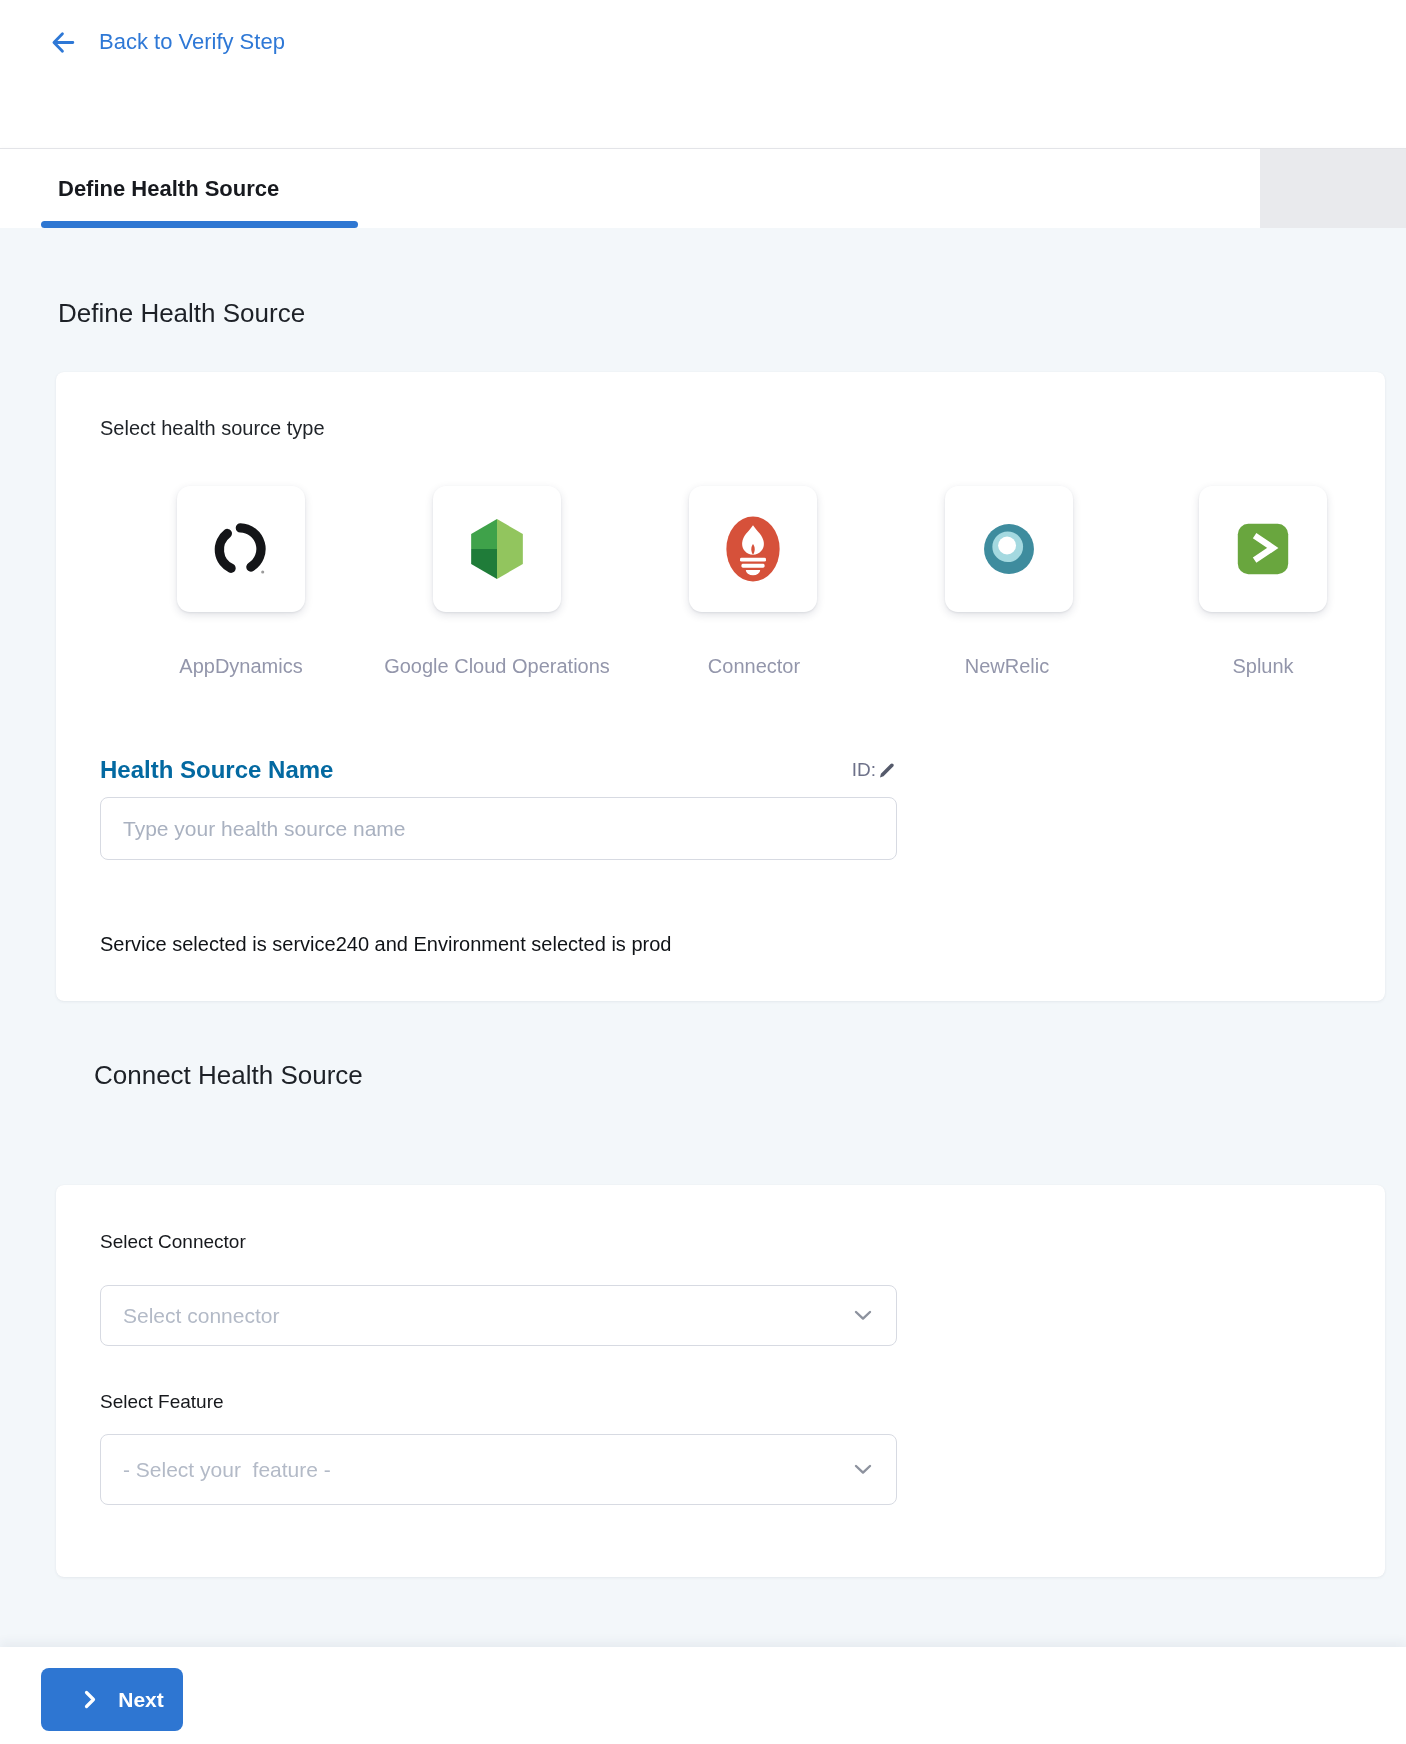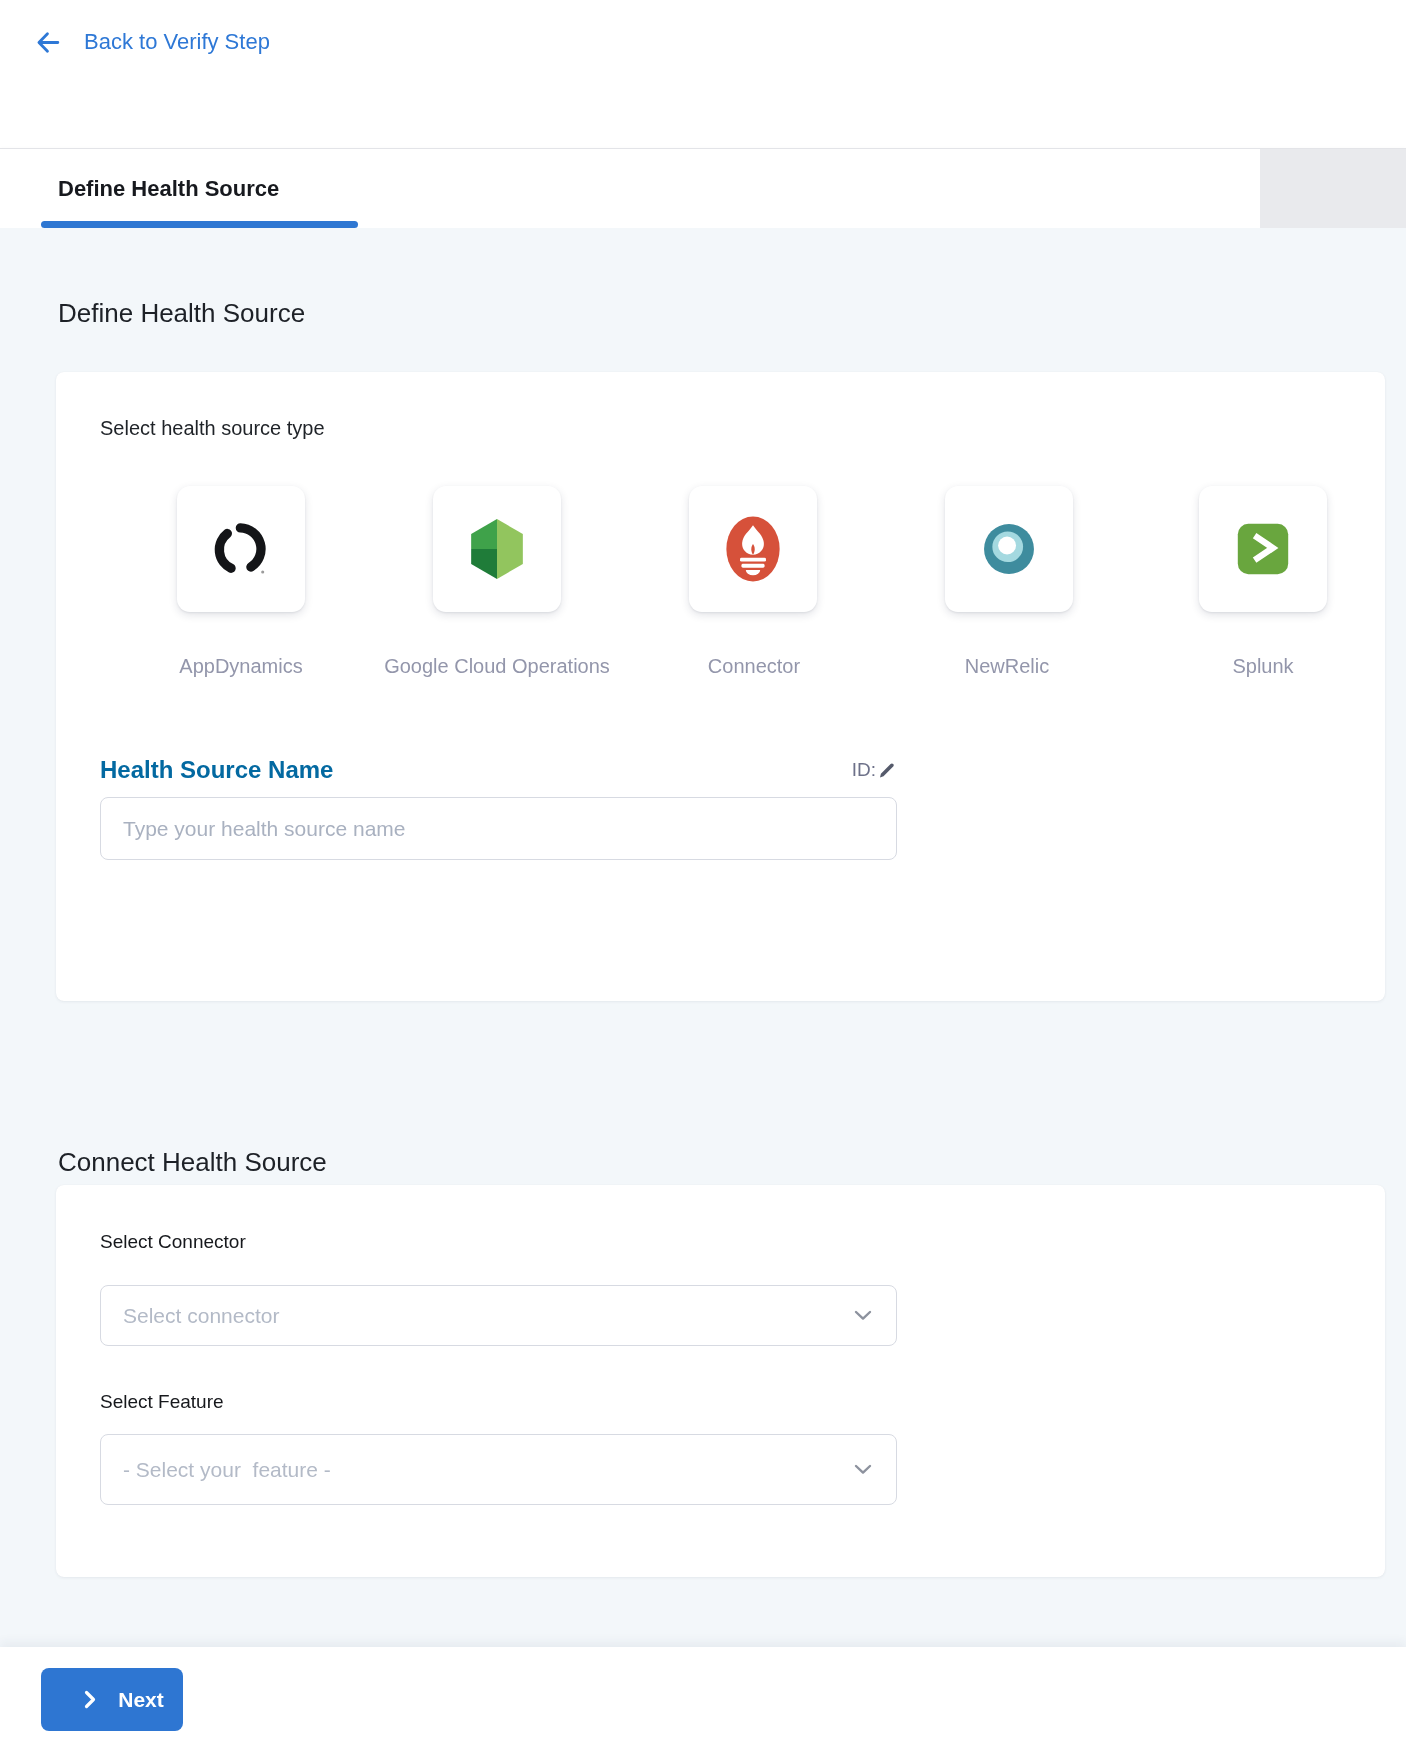--- a/index.html
+++ b/index.html
@@ -1,37 +1,37 @@
 <!DOCTYPE html>
 <html><head>
 <meta charset="utf-8">
 <style>
   * { margin:0; padding:0; box-sizing:border-box; }
   html,body { width:1406px; height:1744px; background:#fff; font-family:"Liberation Sans","DejaVu Sans",sans-serif; overflow:hidden; }
   .stage { position:relative; width:1406px; height:1744px; background:#fff; }
 
   
   .header { position:absolute; left:0; top:0; width:1406px; height:148px; background:#fff; }
-  .back-row { position:absolute; left:35px; top:26px; height:32px; display:flex; align-items:center; gap:22px; cursor:pointer; }
+  .back-row { position:absolute; left:50px; top:26px; height:32px; display:flex; align-items:center; gap:22px; cursor:pointer; }
   .back-link { color:#2e78d6; font-size:22px; font-weight:500; }
   .page-title { position:absolute; left:33px; top:76px; font-size:31px; font-weight:700; color:#15171c; letter-spacing:-0.2px; }
 
   
   .tabbar { position:absolute; left:0; top:148px; width:1406px; height:80px; background:#fff; border-top:1px solid #e3e4e8; box-shadow:0 3px 6px rgba(40,55,80,.08); }
   .tab { position:absolute; top:0; height:80px; display:flex; align-items:center; font-size:22px; cursor:pointer; }
   .tab-define { left:58px; color:#17191e; font-weight:700; }
   .tab-customize { left:391px; color:#95979f; font-weight:400; }
   .tab-underline { position:absolute; left:41px; bottom:0; width:317px; height:7px; background:#2e77d2; border-radius:4px; }
   .tabbar-right-strip { position:absolute; right:0; top:0; width:146px; height:80px; background:#e9eaed; }
 
   
   .content { position:absolute; left:0; top:228px; width:1406px; height:1419px; background:#f3f7fa; }
   .section-heading { position:absolute; left:58px; font-size:26px; font-weight:400; color:#1d2127; }
   .heading-define { top:70px; }
-  .heading-connect { top:919px; }
+  .heading-connect { top:832px;margin-left:36px; }
 
   .card { position:absolute; left:56px; width:1329px; background:#fff; border-radius:8px; box-shadow:0 1px 3px rgba(40,60,90,.07), 0 0 1px rgba(0,0,0,.05); }
   .card-define { top:144px; height:629px; }
   .card-connect { top:957px; height:392px; }
 
   .select-type-label { position:absolute; left:44px; top:45px; font-size:20px; color:#1f2328; }
 
   .tile { position:absolute; top:114px; width:128px; height:126px; background:#fff; border-radius:13px; box-shadow:0 3px 9px rgba(30,40,70,.13), 0 1px 2px rgba(30,40,70,.08); display:flex; align-items:center; justify-content:center; cursor:pointer; }
   .tile-1 { left:121px; } .tile-2 { left:377px; } .tile-3 { left:633px; } .tile-4 { left:889px; } .tile-5 { left:1143px; }
   .tile-label { position:absolute; top:283px; width:320px; text-align:center; font-size:20px; color:#9396ab; }
@@ -152,20 +152,21 @@
           <span class="edit-icon">
             <svg width="20" height="20" viewBox="0 0 20 20">
                 <path d="M3 17.4 L3.9 13.7 L13.6 4 C14.3 3.3 15.5 3.3 16.2 4 C16.9 4.7 16.9 5.9 16.2 6.6 L6.5 16.3 L3 17.4 Z" fill="#555a6b"></path>
               </svg>
           </span>
         </span>
       </div>
 
       <input class="name-input" type="text" placeholder="Type your health source name" style="">
 
+      <div class="selection-note">Service selected is service240 and Environment selected is prod</div>
     </div>
 
     <div class="section-heading heading-connect">Connect Health Source</div>
 
     <div class="card card-connect">
       <div class="field-label lbl-connector">Select Connector</div>
       <div class="select-box sel-connector">
         <span class="select-placeholder">Select connector</span>
         <span style="display:flex;">
           <svg width="18" height="11" viewBox="0 0 18 11">

